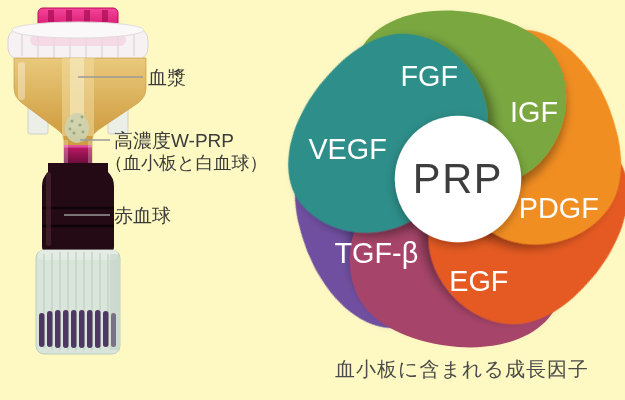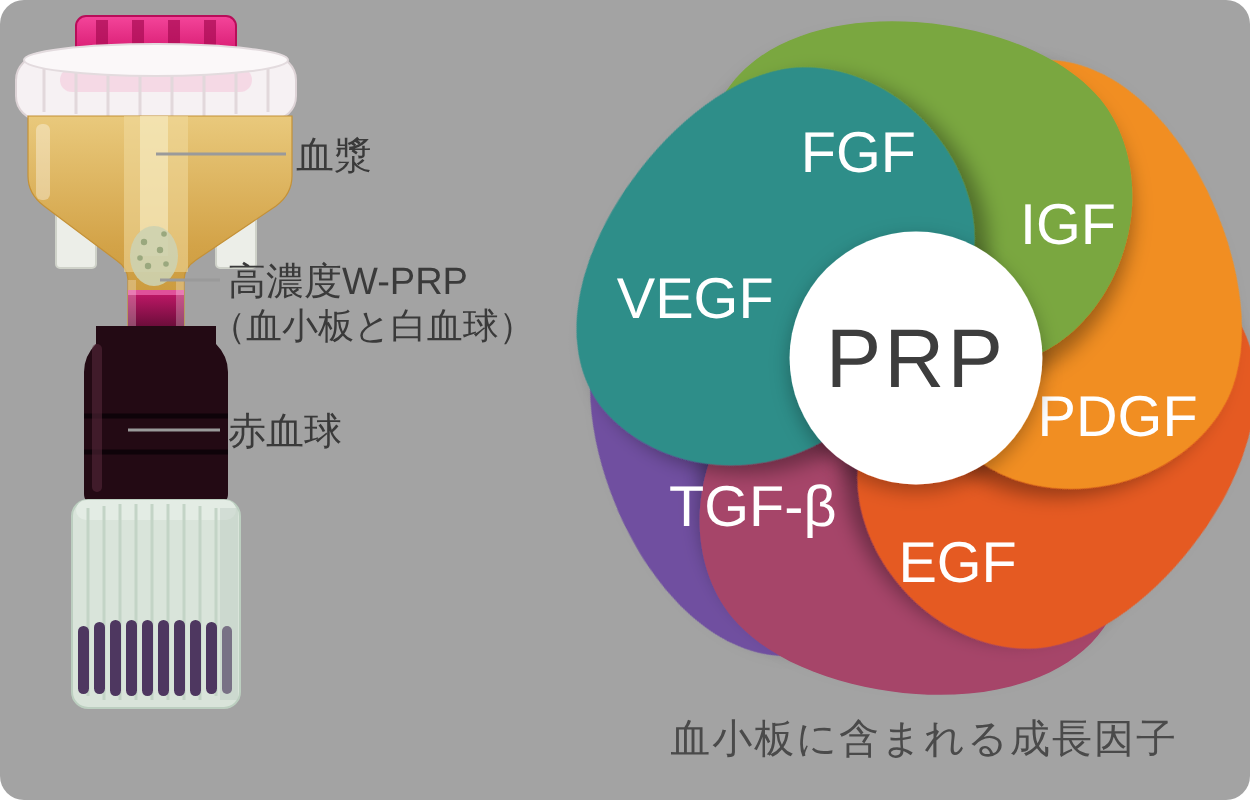--- a/index.html
+++ b/index.html
@@ -1,17 +1,17 @@
 <!DOCTYPE html>
 <html><head>
 <meta charset="utf-8">
 <style>
   html,body{margin:0;padding:0;background:#fff;}
-  #stage{position:relative;width:625px;height:400px;background:#a3a3a3;overflow:hidden;
-         font-family:"Liberation Sans","DejaVu Sans",sans-serif;border-radius:12px;}
+  #stage{position:relative;width:625px;height:400px;background:#fef9c3;overflow:hidden;
+         font-family:"Liberation Sans","DejaVu Sans",sans-serif;}
   svg{position:absolute;display:block;}
   #device-svg{left:0;top:0;}
   #flower-svg{left:282px;top:3px;}
   .callout-text{font-size:19px;fill:#3a3a3a;font-family:"Liberation Sans","DejaVu Sans",sans-serif;}
   .callout-text.small{font-size:18px;}
   .petal-label{font-size:36px;fill:#ffffff;text-anchor:middle;
                font-family:"Liberation Sans","DejaVu Sans",sans-serif;}
   .center-label{font-size:52px;letter-spacing:2px;text-anchor:middle;
                 font-family:"Liberation Sans","DejaVu Sans",sans-serif;}
   #caption{position:absolute;left:292px;top:356px;width:340px;text-align:center;

